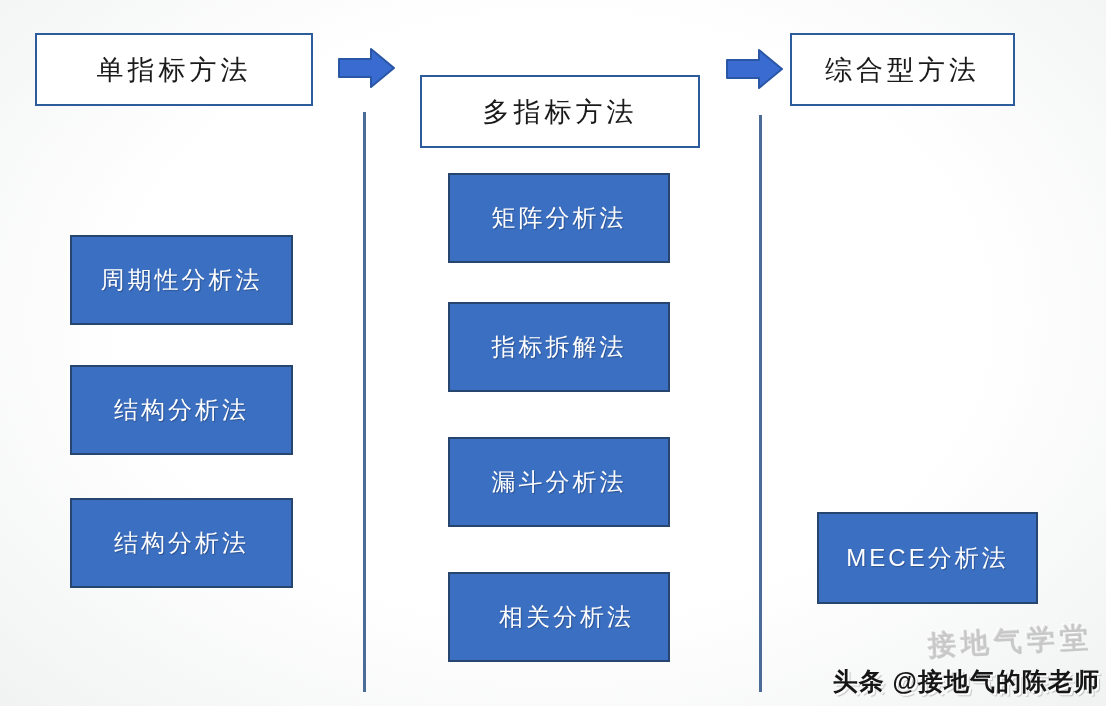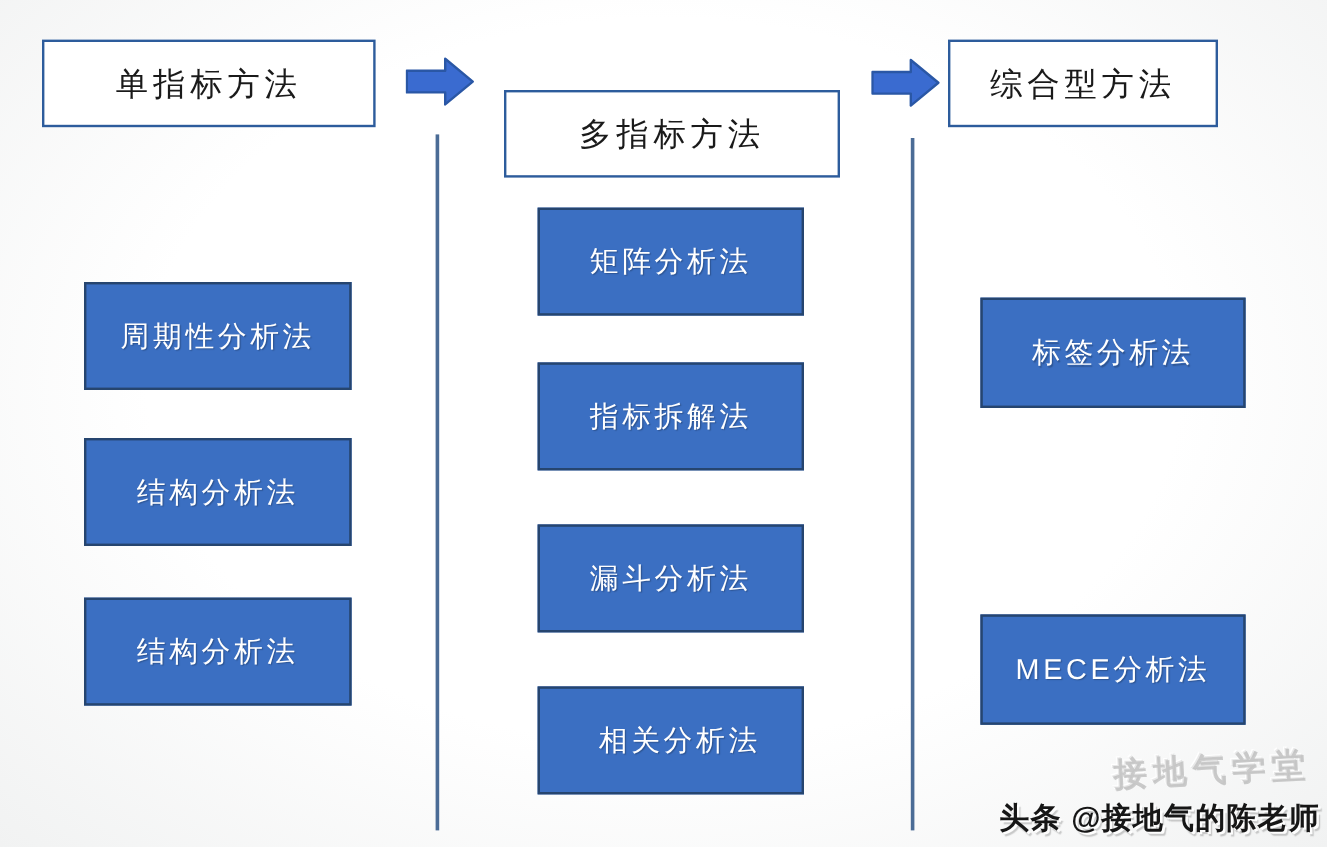--- a/index.html
+++ b/index.html
@@ -105,19 +105,18 @@
 
   <div class="item c1 i0">周期性分析法</div>
   <div class="item c1 i1">结构分析法</div>
   <div class="item c1 i2">结构分析法</div>
 
   <div class="item c2 i0">矩阵分析法</div>
   <div class="item c2 i1">指标拆解法</div>
   <div class="item c2 i2">漏斗分析法</div>
   <div class="item c2 i3">相关分析法</div>
 
-  <div class="item c3 i0">标签分析法</div>
   <div class="item c3 i1">MECE分析法</div>
 
   <div class="wm-ghost">接地气学堂</div>
   <div class="wm-credit">头条 @接地气的陈老师</div>
 
 </div>
 
 </body></html>

